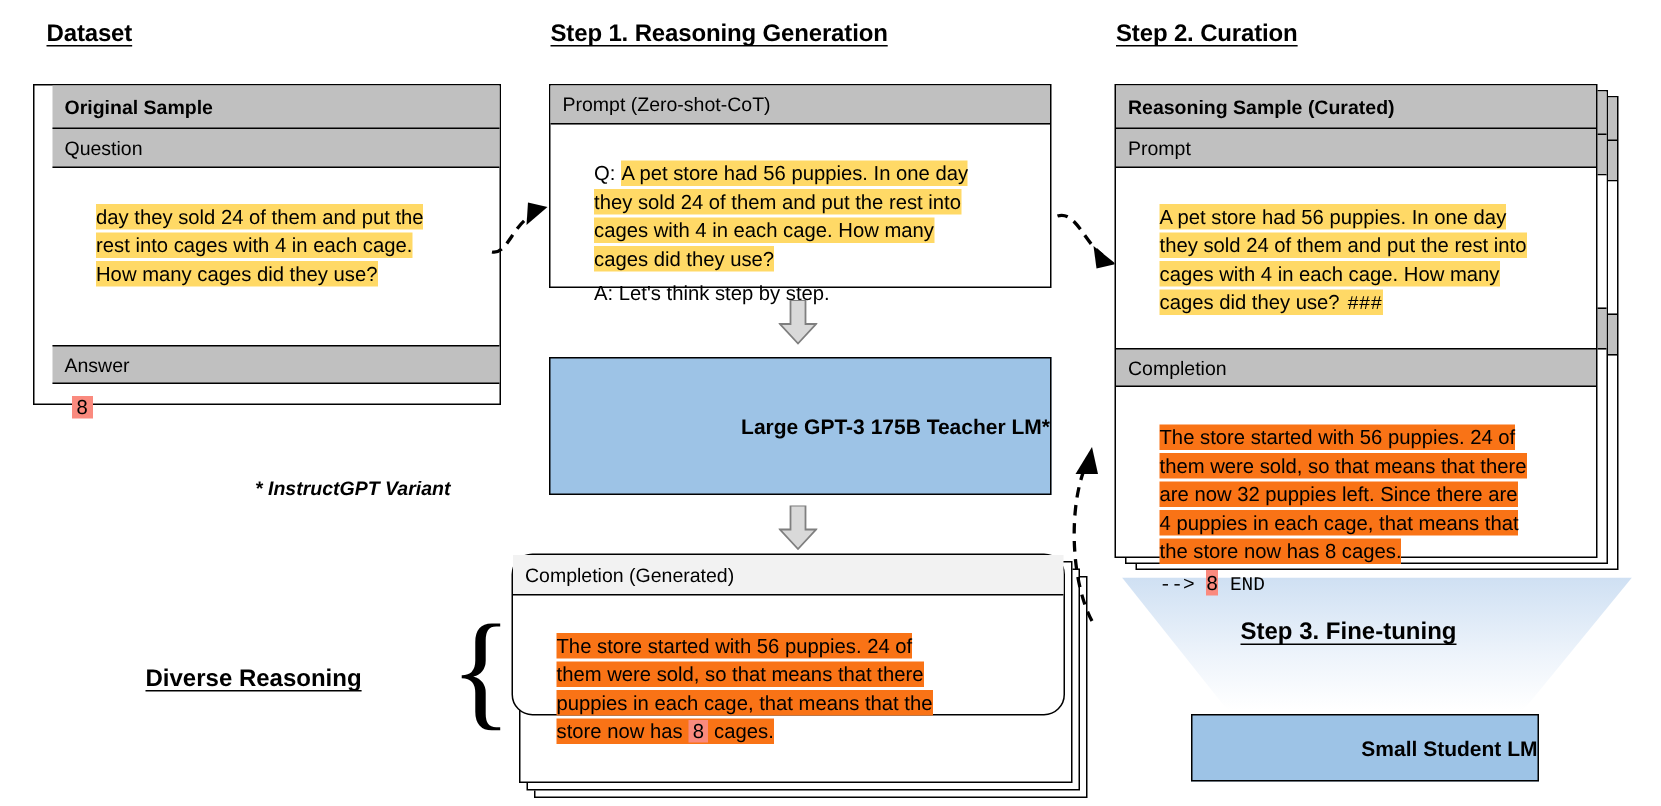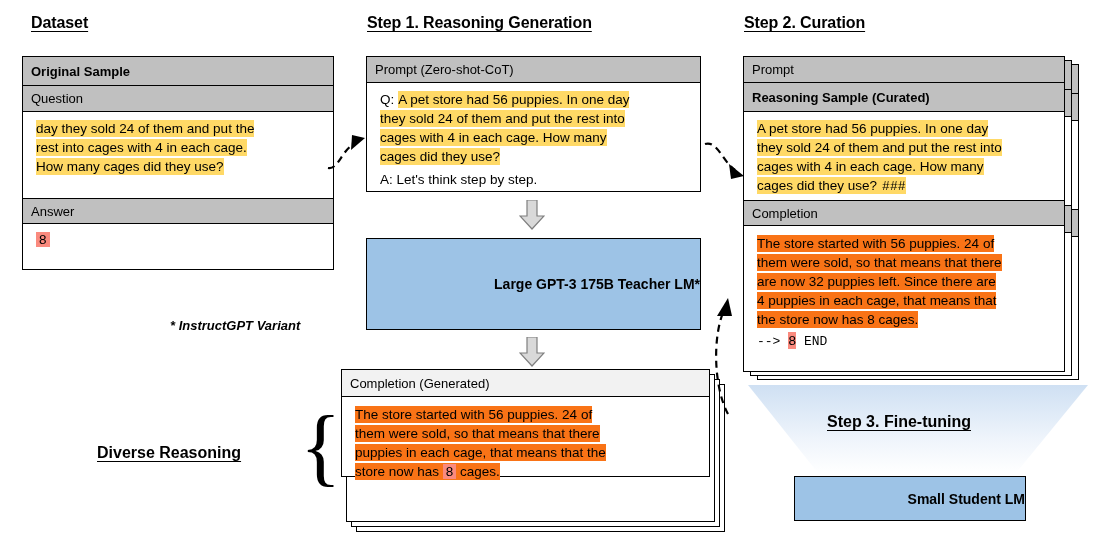--- a/index.html
+++ b/index.html
@@ -45,21 +45,21 @@
     line-height:19px;
   }
 
   
   .hl-y{background:#ffd966;}
   .hl-g{background:#f97316;}
   .hl-p{background:#fa8a7e;padding:0 3px;}
   .mono{font-family:"Liberation Mono", monospace;font-size:13px;letter-spacing:0;}
 
   
-  .lines{margin:0;}
+  .lines{margin:16px;}
   .lines span.ln{display:block;line-height:19px;}
   .lines span.ln > span{padding:1px 0;}
 
   
   .bluebox{
     background:#9dc3e6;
     border:1.5px solid #000;
     box-sizing:border-box;
     display:flex;align-items:center;justify-content:flex-end;
     font-size:14px;font-weight:bold;
@@ -81,21 +81,21 @@
     white-space:nowrap;
   }
 </style>
 </head>
 <body>
 
 <div class="abs col-title" style="left:31px;top:14px;">Dataset</div>
 <div class="abs col-title" style="left:367px;top:14px;">Step 1. Reasoning Generation</div>
 <div class="abs col-title" style="left:744px;top:14px;">Step 2. Curation</div>
 
-<div class="abs card" style="left:22px;top:56px;width:312px;height:214px;">
+<div class="abs card" style="left:22px;top:56px;width:312px;height:214px;padding-left:12px;">
   <div class="hdr bold" style="height:29px;line-height:23px;">Original Sample</div>
   <div class="hdr" style="height:26px;line-height:20px;">Question</div>
   <div class="body lines" style="height:86px;padding-top:7px;">
     <span class="ln"><span class="hl-y">day they sold 24 of them and put the</span></span>
     <span class="ln"><span class="hl-y">rest into cages with 4 in each cage.</span></span>
     <span class="ln"><span class="hl-y">How many cages did they use?</span></span>
   </div>
   <div class="hdr" style="height:26px;line-height:20px;border-top:1.5px solid #000;">Answer</div>
   <div class="body" style="padding-top:6px;">
     <span class="hl-p">8</span>
@@ -129,21 +129,21 @@
 </div>
 
 <svg class="abs downarrow" style="left:519px;top:337px;">
   <polygon points="8,0 18,0 18,16 25,16 13,29 1,16 8,16" fill="#d9d9d9" stroke="#7f7f7f" stroke-width="1.2"></polygon>
 </svg>
 
 <div class="abs sheet" style="left:356px;top:384px;width:369px;height:148px;"></div>
 <div class="abs sheet" style="left:351px;top:379px;width:369px;height:148px;"></div>
 <div class="abs sheet" style="left:346px;top:374px;width:369px;height:148px;"></div>
 
-<div class="abs card" style="left:341px;top:369px;width:369px;height:108px;">
+<div class="abs card" style="left:341px;top:369px;width:369px;height:108px;border-radius:14px;">
   <div class="hdr light" style="height:27px;line-height:21px;">Completion (Generated)</div>
   <div class="body lines" style="padding-top:8px;">
     <span class="ln"><span class="hl-g">The store started with 56 puppies. 24 of</span></span>
     <span class="ln"><span class="hl-g">them were sold, so that means that there</span></span>
     <span class="ln"><span class="hl-g">puppies in each cage, that means that the</span></span>
     <span class="ln"><span class="hl-g"><span>store now has </span><span class="hl-p">8</span><span> cages.</span></span></span>
   </div>
 </div>
 
 <div class="abs diverse-label" style="left:97px;top:444px;">Diverse Reasoning</div>
@@ -182,22 +182,22 @@
   <div style="height:26px;background:#c0c0c0;border-top:1.5px solid #000;border-bottom:1.5px solid #000;"></div>
 </div>
 <div class="abs card" style="left:750px;top:60px;width:322px;height:316px;">
   <div class="hdr" style="height:29px;"></div>
   <div style="height:26px;background:#c0c0c0;border-bottom:1.5px solid #000;"></div>
   <div style="height:88px;background:#fff;"></div>
   <div style="height:26px;background:#c0c0c0;border-top:1.5px solid #000;border-bottom:1.5px solid #000;"></div>
 </div>
 
 <div class="abs card" style="left:743px;top:56px;width:322px;height:316px;">
+  <div class="hdr bold" style="height:29px;line-height:23px;">Reasoning Sample (Curated)</div>
   <div class="hdr" style="height:26px;line-height:20px;">Prompt</div>
-  <div class="hdr bold" style="height:29px;line-height:23px;">Reasoning Sample (Curated)</div>
   <div class="body lines" style="height:88px;padding-top:7px;">
     <span class="ln"><span class="hl-y">A pet store had 56 puppies. In one day</span></span>
     <span class="ln"><span class="hl-y">they sold 24 of them and put the rest into</span></span>
     <span class="ln"><span class="hl-y">cages with 4 in each cage. How many</span></span>
     <span class="ln"><span class="hl-y"><span>cages did they use?</span><span class="mono" style="margin-left:5px;">###</span></span></span>
   </div>
   <div class="hdr" style="height:26px;line-height:20px;border-top:1.5px solid #000;">Completion</div>
   <div class="body lines" style="padding-top:8px;">
     <span class="ln"><span class="hl-g">The store started with 56 puppies. 24 of</span></span>
     <span class="ln"><span class="hl-g">them were sold, so that means that there</span></span>

